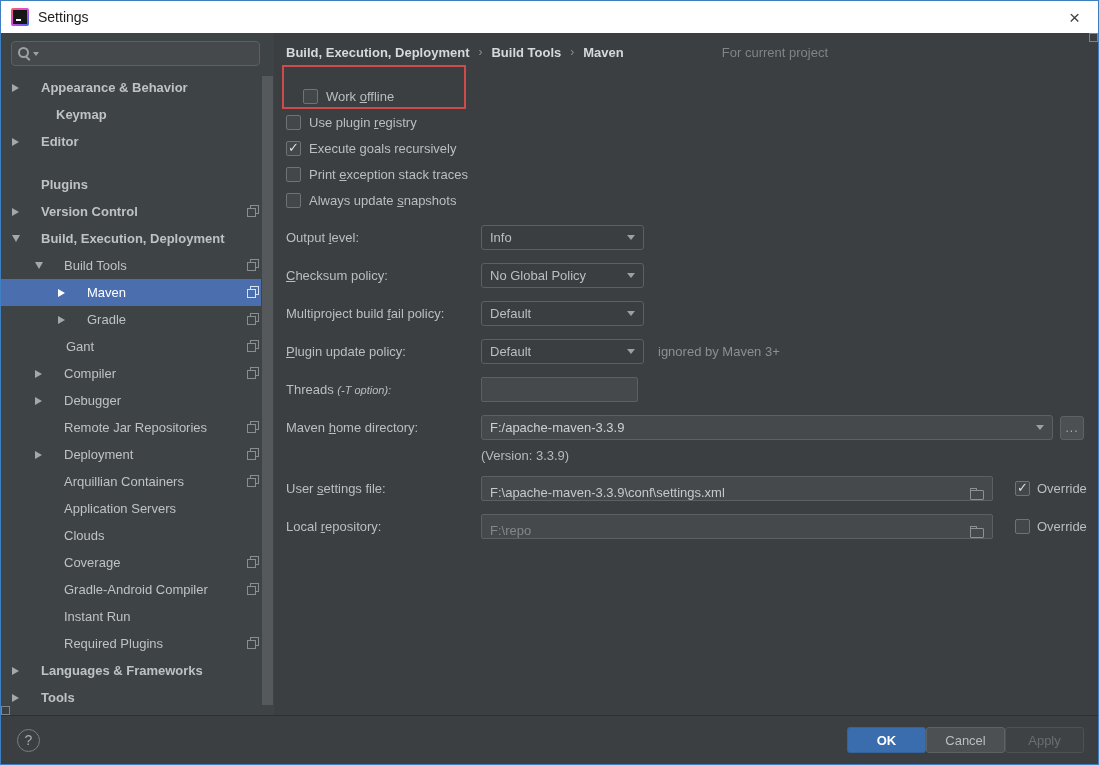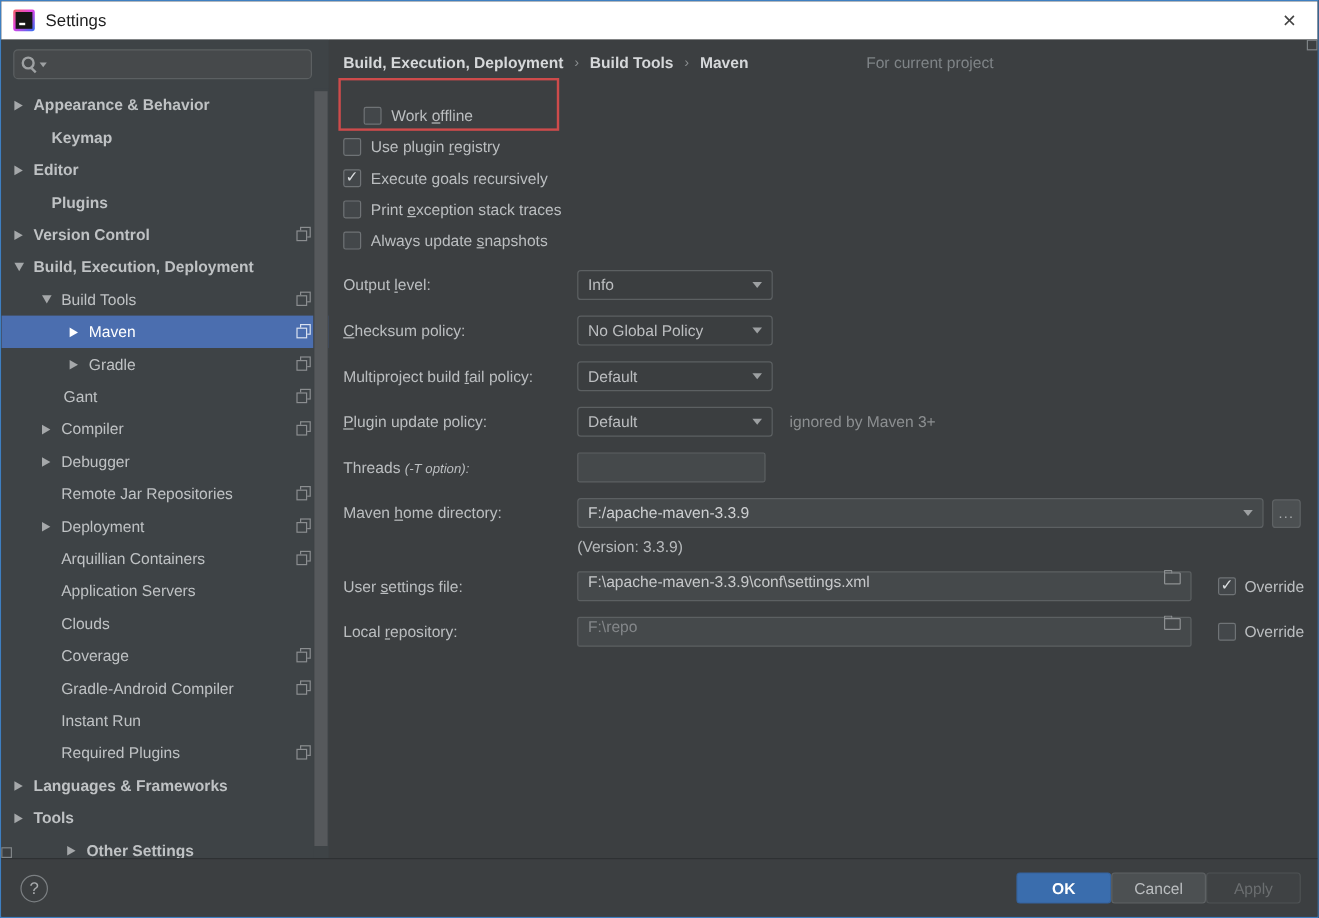--- a/index.html
+++ b/index.html
@@ -26,21 +26,21 @@
   
   .sidebar { width:273px; flex:none; background:#3E4346; display:flex; flex-direction:column; position:relative; overflow:hidden; }
   .search-wrap { padding:8px 14px 8px 10px; flex:none; }
   .searchbox { height:25px; background:#46494B; border:1px solid #5C6062; border-radius:4px; display:flex; align-items:center; padding:0 5px; gap:1px; }
   .mag { position:relative; width:15px; height:15px; flex:none; }
   .mag::before { content:''; position:absolute; top:1px; left:1px; width:7px; height:7px; border:2px solid #9EA1A3; border-radius:50%; }
   .mag::after { content:''; position:absolute; width:2px; height:5px; background:#9EA1A3; transform:rotate(-45deg); bottom:0px; right:3px; }
   .mag-caret { width:0; height:0; border-left:3px solid transparent; border-right:3px solid transparent; border-top:4px solid #9EA1A3; flex:none; }
   .search-input { flex:1; background:transparent; border:none; outline:none; color:#C8CACC; font-family:inherit; font-size:13px; min-width:0; }
   .tree { flex:1; overflow:hidden; }
-  .tree-row { height:27px; display:flex; align-items:center; color:#BFC2C4; gap:7px; padding-right:24px; position:relative; cursor:default; }
+  .tree-row { height:27px; display:flex; align-items:center; color:#BFC2C4; gap:20px; padding-right:24px; position:relative; cursor:default; }
   .tree-row.bold { font-weight:bold; }
   .tree-row.selected { background:#4B6EAF; color:#FFFFFF; }
   .tw { width:11px; flex:none; display:flex; align-items:center; justify-content:center; }
   .tw.collapsed::before { content:''; border-left:7px solid #A5A8AA; border-top:4.5px solid transparent; border-bottom:4.5px solid transparent; }
   .tw.expanded::before  { content:''; border-top:7px solid #A5A8AA; border-left:4.5px solid transparent; border-right:4.5px solid transparent; }
   .selected .tw.collapsed::before { border-left-color:#FFFFFF; }
   .badge { width:12px; height:12px; position:relative; color:#8B8E90; position:absolute; right:15px; top:7px; }
   .badge::before { content:''; position:absolute; top:0; right:0; width:7px; height:7px; border:1px solid currentColor; }
   .badge::after  { content:''; position:absolute; bottom:0; left:0; width:7px; height:7px; border:1px solid currentColor; background:#3E4346; }
   .selected .badge { color:#D9E1F0; }
@@ -67,21 +67,21 @@
   .form-label { width:195px; flex:none; color:#BBBEC0; }
   .u  { text-decoration:underline; }
   .it { font-style:italic; font-size:11px; }
   .combo { width:163px; height:25px; border:1px solid #5C6062; border-radius:3px; background:#3B3E40; display:flex; align-items:center; padding:0 8px; color:#BCBEC0; }
   .carr { margin-left:auto; width:0; height:0; border-left:4.5px solid transparent; border-right:4.5px solid transparent; border-top:5.5px solid #9DA0A2; flex:none; }
   .note { margin-left:14px; color:#8C8F91; }
   .tinput { width:157px; height:25px; border:1px solid #5C6062; border-radius:2px; background:#45494B; color:#C8CACC; padding:0 6px; font-family:inherit; font-size:13px; outline:none; }
   .combo-wide { width:572px; background:#45494B; color:#CDCFD1; }
   .browse-btn { width:24px; height:24px; margin-left:7px; background:#4C5052; border:1px solid #5E6264; border-radius:3px; color:#A8ABAD; display:flex; align-items:center; justify-content:center; font-size:12px; letter-spacing:1px; flex:none; }
   .sub-line { margin:-5px 0 10px 195px; height:18px; color:#B6B9BB; }
-  .path-field { width:512px; height:25px; border:1px solid #5C6062; border-radius:2px; background:#45494B; display:flex; align-items:flex-start; padding:0 8px; color:#C6C8CA; }
+  .path-field { width:512px; height:25px; border:1px solid #5C6062; border-radius:2px; background:#45494B; display:flex; align-items:flex-end; padding:0 8px; color:#C6C8CA; }
   .path-field.disabled { color:#84878A; }
   .folder { width:14px; height:10px; border:1px solid #8E9193; border-radius:1px; position:relative; margin-left:auto; flex:none; }
   .folder::before { content:''; position:absolute; top:-3px; left:-1px; width:5px; height:2px; border:1px solid #8E9193; border-bottom:none; border-radius:1px 1px 0 0; }
   .override { margin-left:22px; display:flex; align-items:center; gap:7px; color:#BBBEC0; }
   
   .bottombar { height:49px; flex:none; background:#3C3F41; border-top:1px solid #2E3133; display:flex; align-items:center; padding:0 14px 0 16px; }
   .help-btn { width:23px; height:23px; border-radius:50%; border:1px solid #7B7F82; color:#A8ABAD; display:flex; align-items:center; justify-content:center; font-size:14px; background:transparent; }
   .btns { margin-left:auto; display:flex; gap:0; }
   .btn { min-width:79px; height:26px; border-radius:3px; display:flex; align-items:center; justify-content:center; font-size:13px; cursor:default; }
   .btn.primary { background:#3A6DAD; border:1px solid #35639E; color:#FFFFFF; font-weight:bold; }
@@ -115,21 +115,21 @@
             <span>Appearance &amp; Behavior</span>
           </div>
           <div class="tree-row bold" style="padding-left: 24px;">
             <span class="tw"></span>
             <span>Keymap</span>
           </div>
           <div class="tree-row bold" style="padding-left: 9px;">
             <span class="tw collapsed"></span>
             <span>Editor</span>
           </div>
-          <div class="tree-row bold" style="padding-left: 24px;">
+          <div class="tree-row bold" style="padding-left: 9px; margin-top: 16px;">
             <span class="tw"></span>
             <span>Plugins</span>
           </div>
           <div class="tree-row bold" style="padding-left: 9px;">
             <span class="tw collapsed"></span>
             <span>Version Control</span>
             <span class="badge"></span>
           </div>
           <div class="tree-row bold" style="padding-left: 9px;">
             <span class="tw expanded"></span>

